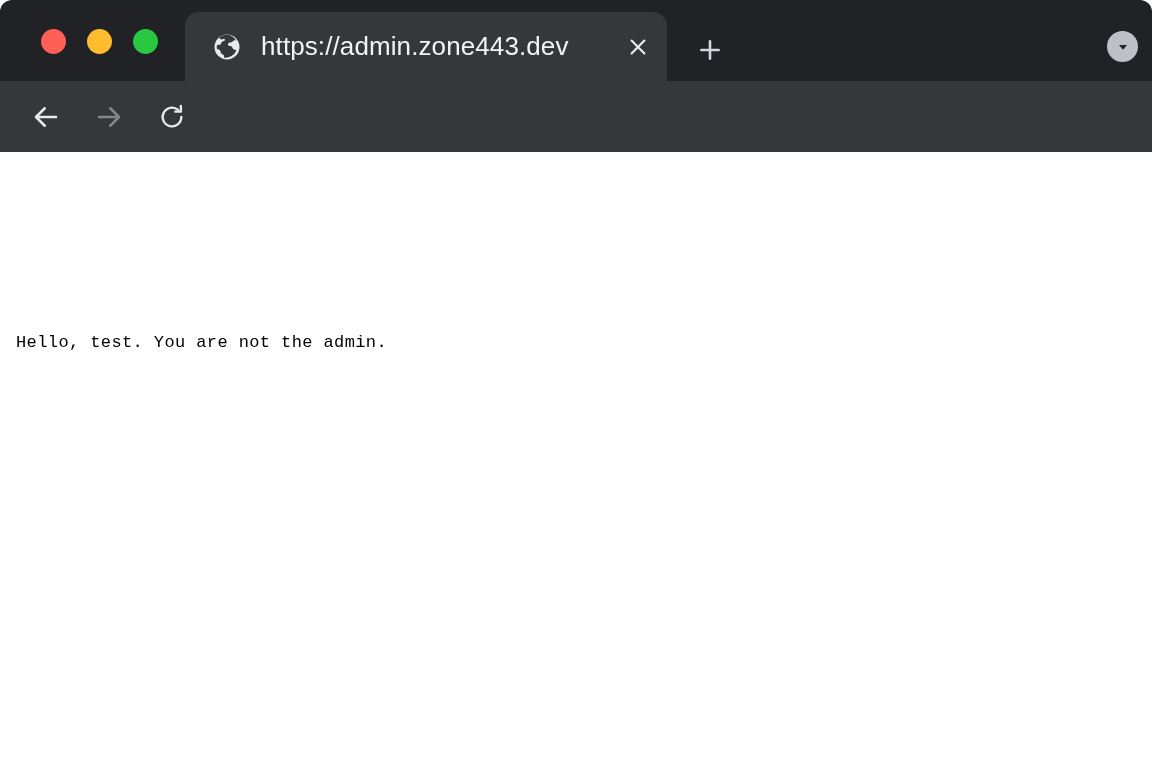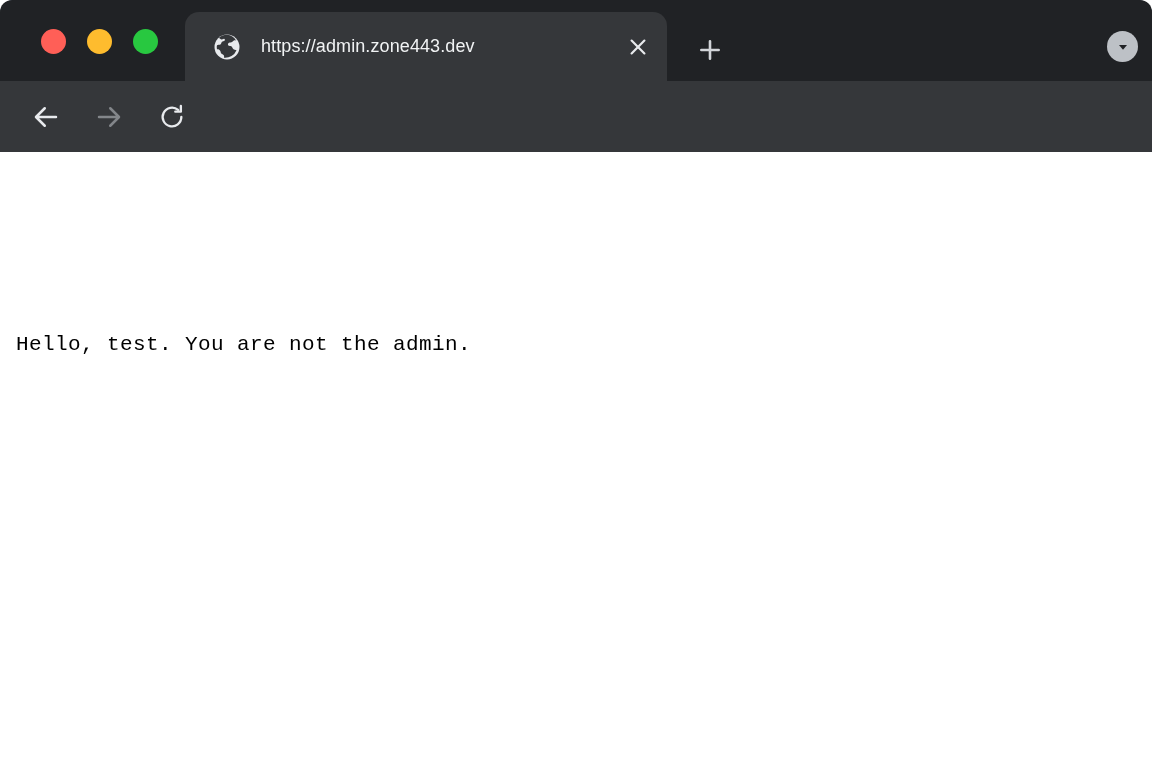--- a/index.html
+++ b/index.html
@@ -78,21 +78,21 @@
 
   #tab-favicon {
     width: 30px;
     height: 30px;
     flex: 0 0 auto;
     margin-right: 19px;
   }
 
   #tab-title {
     color: #f1f3f4;
-    font-size: 18px;
+    font-size: 26px;
     white-space: nowrap;
     overflow: hidden;
     text-overflow: ellipsis;
     flex: 1 1 auto;
     letter-spacing: 0.1px;
   }
 
   #tab-close {
     width: 34px;
     height: 34px;
@@ -246,21 +246,21 @@
     height: 628px;
     background: #ffffff;
     overflow: hidden;
   }
 
   #page-body-text {
     position: absolute;
     left: 16px;
     top: 181px;
     font-family: "Liberation Mono", "DejaVu Sans Mono", monospace;
-    font-size: 21px;
+    font-size: 17px;
     color: #000000;
     white-space: pre;
     letter-spacing: 0.4px;
   }
 </style>
 </head>
 <body>
 
 <div id="browser-window">
 

